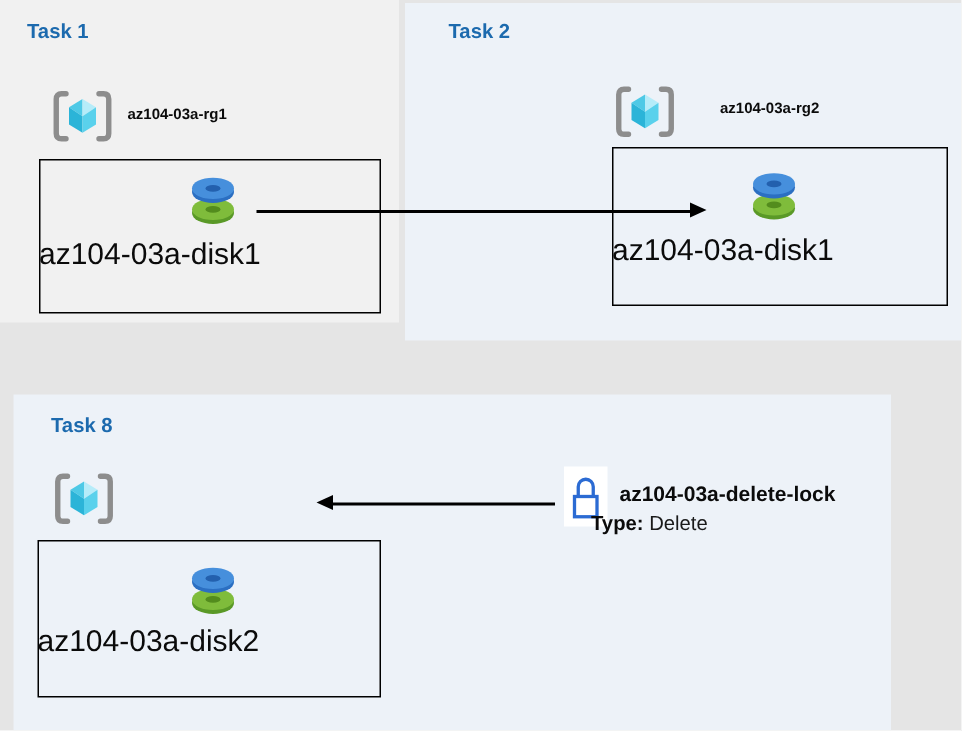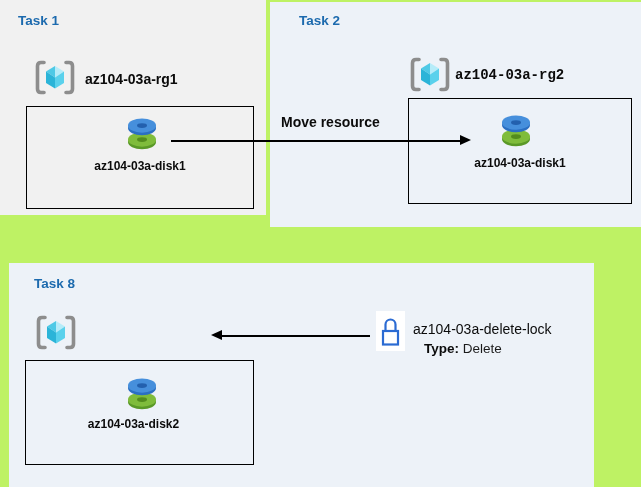--- a/index.html
+++ b/index.html
@@ -1,30 +1,30 @@
 <!DOCTYPE html>
 <html><head>
 <meta charset="utf-8">
 <style>
   html,body{margin:0;padding:0;background:#ffffff;}
   .stage{
-    position:relative;width:641px;height:487px;background:#bef264;overflow:hidden;
+    position:relative;width:641px;height:487px;background:#e5e5e5;overflow:hidden;
     font-family:"Liberation Sans", sans-serif;color:#111;
   }
   .panel{position:absolute;}
   .panel-gray{background:#f1f1f1;}
   .panel-blue{background:#edf2f8;}
   .task-title{
     position:absolute;font-size:13.5px;font-weight:bold;color:#1c6aae;white-space:nowrap;
   }
   .res-label{
-    position:absolute;font-size:14px;font-weight:bold;color:#0b0b0b;white-space:nowrap;
+    position:absolute;font-size:10px;font-weight:bold;color:#0b0b0b;white-space:nowrap;
   }
   .center-label{
-    position:absolute;font-size:12px;font-weight:bold;color:#0b0b0b;text-align:center;white-space:nowrap;
+    position:absolute;font-size:20px;font-weight:normal;color:#0b0b0b;white-space:nowrap;
   }
   .inner-box{
     position:absolute;border:1.6px solid #000;background:transparent;box-sizing:border-box;
   }
   .arrow-line{position:absolute;background:#000;height:1.6px;}
   .arrow-head-right{
     position:absolute;width:0;height:0;
     border-top:5.5px solid transparent;border-bottom:5.5px solid transparent;
     border-left:11px solid #000;
   }
@@ -32,21 +32,21 @@
     position:absolute;width:0;height:0;
     border-top:5.5px solid transparent;border-bottom:5.5px solid transparent;
     border-right:11px solid #000;
   }
   .move-label{
     position:absolute;font-size:14px;font-weight:bold;color:#0b0b0b;white-space:nowrap;
   }
   .lock-chip{
     position:absolute;background:#ffffff;display:flex;align-items:center;justify-content:center;
   }
-  .lock-name{position:absolute;font-size:14px;font-weight:normal;color:#0b0b0b;white-space:nowrap;}
+  .lock-name{position:absolute;font-size:14px;font-weight:bold;color:#0b0b0b;white-space:nowrap;}
   .lock-type{position:absolute;font-size:13.5px;color:#1a1a1a;white-space:nowrap;}
   .lock-type b{font-weight:bold;color:#0b0b0b;}
   .icon-slot{position:absolute;}
   svg{display:block;}
 </style>
 </head>
 <body>
 
 <div class="stage">
 
@@ -76,35 +76,34 @@
       <ellipse cx="19" cy="24.6" rx="5" ry="2.3" fill="#538c1d"></ellipse>
       <ellipse cx="19" cy="13" rx="14" ry="7.3" fill="#2b6fc2"></ellipse>
       <ellipse cx="19" cy="10.6" rx="14" ry="7.1" fill="#468fdc"></ellipse>
       <ellipse cx="19" cy="10.6" rx="5" ry="2.3" fill="#2360ae"></ellipse>
     </svg>
   </div>
   <div class="center-label" style="left:26px;top:159px;width:228px;">az104-03a-disk1</div>
 
   <div class="arrow-line" style="left:171px;top:140px;width:291px;"></div>
   <div class="arrow-head-right" style="left:460px;top:135px;"></div>
-  <div class="move-label" style="left:281px;top:114px;">Move resource</div>
 
   <div class="task-title" style="left:299px;top:13px;">Task 2</div>
 
   <div class="icon-slot" style="left:408px;top:55px;">
     <svg width="44" height="39" viewBox="0 0 44 39">
       <path d="M11 4.5 H8 Q4.5 4.5 4.5 8 V31 Q4.5 34.5 8 34.5 H11" fill="none" stroke="#8d8d8d" stroke-width="3.6" stroke-linecap="round"></path>
       <path d="M33 4.5 H36 Q39.5 4.5 39.5 8 V31 Q39.5 34.5 36 34.5 H33" fill="none" stroke="#8d8d8d" stroke-width="3.6" stroke-linecap="round"></path>
       <polygon points="22,8 13,13.5 22,19.5" fill="#4ec9e6"></polygon>
       <polygon points="22,8 31,13.5 22,19.5" fill="#b6ecf9"></polygon>
       <polygon points="13,13.5 22,19.5 22,30.5 13,25" fill="#2bb4d8"></polygon>
       <polygon points="31,13.5 22,19.5 22,30.5 31,25" fill="#5ad1ec"></polygon>
     </svg>
   </div>
-  <div class="res-label" style="left:455px;top:67px;font-family:Liberation Mono, monospace;">az104-03a-rg2</div>
+  <div class="res-label" style="left:480px;top:67px;">az104-03a-rg2</div>
 
   <div class="inner-box" style="left:408px;top:98px;width:224px;height:106px;"></div>
   <div class="icon-slot" style="left:497px;top:112px;">
     <svg width="38" height="36" viewBox="0 0 38 36">
       <ellipse cx="19" cy="27" rx="14" ry="7.3" fill="#5a9927"></ellipse>
       <ellipse cx="19" cy="24.6" rx="14" ry="7.1" fill="#7fbc3b"></ellipse>
       <ellipse cx="19" cy="24.6" rx="5" ry="2.3" fill="#538c1d"></ellipse>
       <ellipse cx="19" cy="13" rx="14" ry="7.3" fill="#2b6fc2"></ellipse>
       <ellipse cx="19" cy="10.6" rx="14" ry="7.1" fill="#468fdc"></ellipse>
       <ellipse cx="19" cy="10.6" rx="5" ry="2.3" fill="#2360ae"></ellipse>
@@ -128,21 +127,21 @@
   <div class="arrow-line" style="left:220px;top:335px;width:150px;"></div>
   <div class="arrow-head-left" style="left:211px;top:330px;"></div>
 
   <div class="lock-chip" style="left:376px;top:311px;width:29px;height:40px;">
     <svg width="29" height="40" viewBox="0 0 29 40">
       <path d="M9.5 20 V13.5 a5 5 0 0 1 10 0 V20" fill="none" stroke="#2b6bd3" stroke-width="2.2"></path>
       <rect x="7" y="20" width="15" height="13.5" fill="#ffffff" stroke="#2b6bd3" stroke-width="2.2"></rect>
     </svg>
   </div>
   <div class="lock-name" style="left:413px;top:321px;">az104-03a-delete-lock</div>
-  <div class="lock-type" style="left:424px;top:341px;">
+  <div class="lock-type" style="left:394px;top:341px;">
     <b>Type:</b>
     <span>Delete</span>
   </div>
 
   <div class="inner-box" style="left:25px;top:360px;width:229px;height:105px;"></div>
   <div class="icon-slot" style="left:123px;top:375px;">
     <svg width="38" height="36" viewBox="0 0 38 36">
       <ellipse cx="19" cy="27" rx="14" ry="7.3" fill="#5a9927"></ellipse>
       <ellipse cx="19" cy="24.6" rx="14" ry="7.1" fill="#7fbc3b"></ellipse>
       <ellipse cx="19" cy="24.6" rx="5" ry="2.3" fill="#538c1d"></ellipse>

